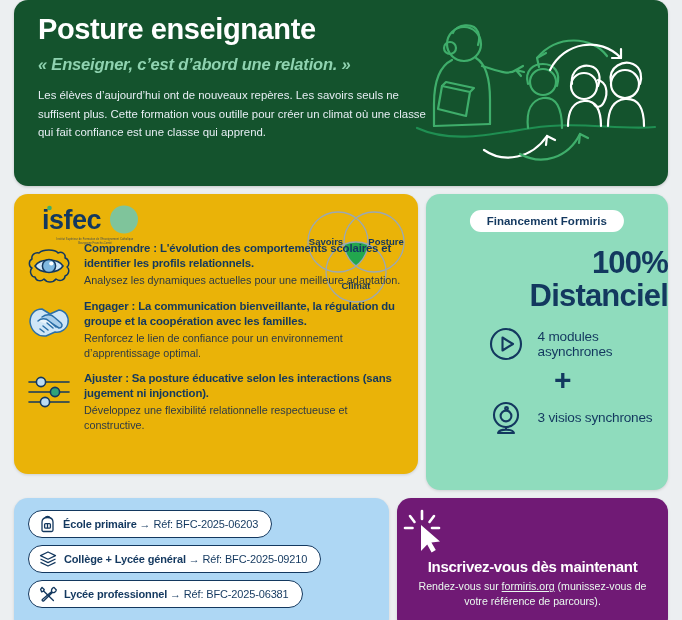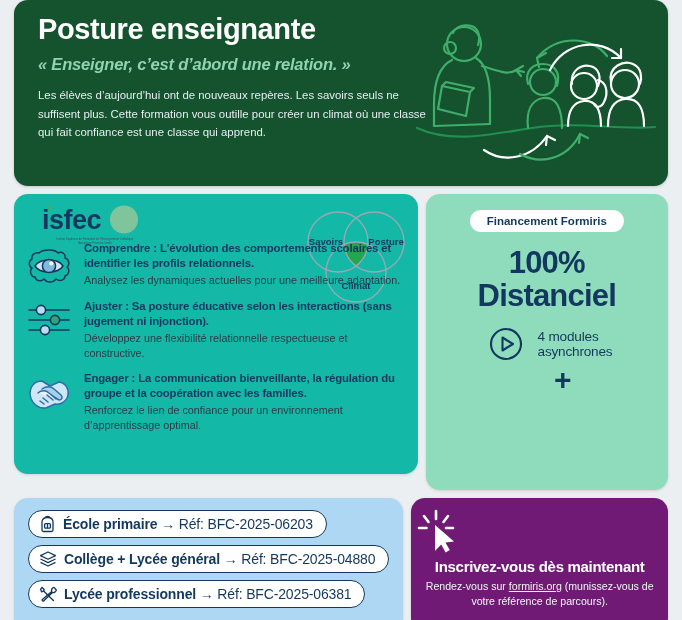--- a/index.html
+++ b/index.html
@@ -61,21 +61,21 @@
   .row {
     display: flex;
     gap: 8px;
     margin-top: 8px;
   }
   .card {
     border-radius: 14px;
     box-shadow: 0 1px 3px rgba(0,0,0,.13);
     position: relative;
   }
-  .card-white { background: #14b8a6; width: 406px; height: 280px; padding: 10px 12px; }
+  .card-white { background: #eab308; width: 406px; height: 280px; padding: 10px 12px; }
   .card-mint  { background: #8fdcbd; width: 244px; height: 296px; }
   .card-blue  { background: #aed7f4; width: 402px; height: 134px; padding: 12px 14px; }
   .card-green { background: #701a75; width: 292px; height: 134px; }
 
   
   .logo-wrap { position: absolute; left: 26px; top: 8px; width: 110px; }
   .logo-sub {
     margin-top: 2px;
     font-size: 2.6px;
     color: #3b4a5a;
@@ -113,21 +113,21 @@
     border-radius: 999px;
     padding: 5px 17px;
     color: #13385f;
     font-size: 11.5px;
     font-weight: bold;
     white-space: nowrap;
   }
   .mint-head {
     position: absolute;
     left: 0; right: 0; top: 52px;
-    text-align: center;
+    text-align: right;
     color: #13385f;
     font-size: 31px;
     font-weight: bold;
     line-height: 1.08;
     letter-spacing: -0.8px;
   }
   .mint-rows { position: absolute; left: 0; right: 0; top: 132px; margin-left: 32px; }
   .mint-row {
     display: flex; align-items: center;
     gap: 14px;
@@ -150,21 +150,21 @@
     gap: 7px;
     background: #ffffff;
     border: 1.6px solid #13385f;
     border-radius: 999px;
     padding: 4px 13px 4px 10px;
     margin-bottom: 7px;
     max-width: 100%;
   }
   .chip-label {
     color: #13385f;
-    font-size: 14px;
+    font-size: 11px;
     font-weight: bold;
     white-space: nowrap;
     letter-spacing: -0.15px;
   }
   .chip-label .ref { font-weight: normal; }
 
   
   .cta { position: absolute; left: 0; right: 0; top: 10px; text-align: center; }
   .cta-title {
     margin-top: 4px;
@@ -309,55 +309,55 @@
             </svg>
           </div>
           <div class="item-txt">
             <div class="item-h">Comprendre : L'évolution des comportements scolaires et identifier les profils relationnels.</div>
             <div class="item-p">Analysez les dynamiques actuelles pour une meilleure adaptation.</div>
           </div>
         </div>
 
         <div class="item">
           <div class="item-icon">
+            <svg width="46" height="40" viewBox="0 0 46 40">
+              <g stroke="#2b6fa8" stroke-width="1.5" stroke-linejoin="round" stroke-linecap="round">
+                <path d="M4 20 C4 12 9 7 16 7 L24 12 L33 8 C40 9 43 15 42 21
+                         C41 27 35 31 29 30 L20 34 C12 35 5 29 4 20 Z" fill="#cfe6f7"></path>
+                <path d="M16 15 C20 12 25 12 28 15 L35 21 C37 23 36 26 33 26 L25 21" fill="#a9cfec"></path>
+                <path d="M12 19 C15 16 20 16 23 19 L30 25" fill="#e8f3fb"></path>
+                <path d="M17 24 l5 4 M21 21 l6 5 M14 27 l4 3"></path>
+              </g>
+            </svg>
+          </div>
+          <div class="item-txt">
+            <div class="item-h">Engager : La communication bienveillante, la régulation du groupe et la coopération avec les familles.</div>
+            <div class="item-p">Renforcez le lien de confiance pour un environnement d’apprentissage optimal.</div>
+          </div>
+        </div>
+
+        <div class="item">
+          <div class="item-icon">
             <svg width="46" height="36" viewBox="0 0 46 36">
               <g stroke="#13385f" stroke-width="1.6" stroke-linecap="round">
                 <line x1="3" y1="8" x2="43" y2="8"></line>
                 <line x1="3" y1="18" x2="43" y2="18"></line>
                 <line x1="3" y1="28" x2="43" y2="28"></line>
               </g>
               <circle cx="15" cy="8" r="4.6" fill="#bcdcf2" stroke="#13385f" stroke-width="1.6"></circle>
               <circle cx="29" cy="18" r="4.6" fill="#2fa37a" stroke="#13385f" stroke-width="1.6"></circle>
               <circle cx="19" cy="28" r="4.6" fill="#bcdcf2" stroke="#13385f" stroke-width="1.6"></circle>
             </svg>
           </div>
           <div class="item-txt">
             <div class="item-h">Ajuster : Sa posture éducative selon les interactions (sans jugement ni injonction).</div>
             <div class="item-p">Développez une flexibilité relationnelle respectueuse et constructive.</div>
           </div>
         </div>
 
-        <div class="item">
-          <div class="item-icon">
-            <svg width="46" height="40" viewBox="0 0 46 40">
-              <g stroke="#2b6fa8" stroke-width="1.5" stroke-linejoin="round" stroke-linecap="round">
-                <path d="M4 20 C4 12 9 7 16 7 L24 12 L33 8 C40 9 43 15 42 21
-                         C41 27 35 31 29 30 L20 34 C12 35 5 29 4 20 Z" fill="#cfe6f7"></path>
-                <path d="M16 15 C20 12 25 12 28 15 L35 21 C37 23 36 26 33 26 L25 21" fill="#a9cfec"></path>
-                <path d="M12 19 C15 16 20 16 23 19 L30 25" fill="#e8f3fb"></path>
-                <path d="M17 24 l5 4 M21 21 l6 5 M14 27 l4 3"></path>
-              </g>
-            </svg>
-          </div>
-          <div class="item-txt">
-            <div class="item-h">Engager : La communication bienveillante, la régulation du groupe et la coopération avec les familles.</div>
-            <div class="item-p">Renforcez le lien de confiance pour un environnement d’apprentissage optimal.</div>
-          </div>
-        </div>
-
       </div>
     </div>
 
     <div class="card card-mint">
       <div class="pill">Financement Formiris</div>
 
       <div class="mint-head">
         <div>100%</div>
         <div>Distanciel</div>
       </div>
@@ -368,20 +368,33 @@
             <svg width="36" height="36" viewBox="0 0 36 36">
               <circle cx="18" cy="18" r="15" fill="none" stroke="#13385f" stroke-width="2.1"></circle>
               <path d="M14.5 11.5 L25 18 L14.5 24.5 Z" fill="none" stroke="#13385f" stroke-width="2.1" stroke-linejoin="round"></path>
             </svg>
           </span>
           <span class="mint-row-label">4 modules asynchrones</span>
         </div>
 
         <div class="plus">+</div>
 
+        <div class="mint-row">
+          <span>
+            <svg width="36" height="36" viewBox="0 0 36 36">
+              <g fill="none" stroke="#13385f" stroke-width="2.1" stroke-linejoin="round">
+                <circle cx="18" cy="16" r="12"></circle>
+                <circle cx="18" cy="17" r="5.4"></circle>
+                <circle cx="18.5" cy="9.5" r="1.4"></circle>
+                <path d="M18 28 L18 31 M10 34 C11 31 14.5 30.6 18 30.6 C21.5 30.6 25 31 26 34 Z"></path>
+              </g>
+            </svg>
+          </span>
+          <span class="mint-row-label">3 visios synchrones</span>
+        </div>
       </div>
     </div>
   </div>
 
   <div class="row">
 
     <div class="card card-blue">
 
       <div class="chip">
         <span>
@@ -404,21 +417,21 @@
         <span>
           <svg width="18" height="18" viewBox="0 0 18 18">
             <g fill="none" stroke="#13385f" stroke-width="1.25" stroke-linejoin="round">
               <path d="M9 2 L16.5 5.6 L9 9.2 L1.5 5.6 Z"></path>
               <path d="M1.5 9 L9 12.6 L16.5 9"></path>
               <path d="M1.5 12.4 L9 16 L16.5 12.4"></path>
             </g>
           </svg>
         </span>
         <span class="chip-label">
-          <b>Collège + Lycée général → </b><span class="ref">Réf: BFC-2025-04880</span>
+          <b>Collège + Lycée général → </b><span class="ref">Réf: BFC-2025-09210</span>
         </span>
       </div>
 
       <div class="chip">
         <span>
           <svg width="18" height="18" viewBox="0 0 18 18">
             <g fill="none" stroke="#13385f" stroke-width="1.35" stroke-linecap="round" stroke-linejoin="round">
               <path d="M3 2.4 L5.2 4.6 L4.4 6.2 L2.7 6.9 L1.6 4.3 Z"></path>
               <path d="M4.6 6 L14.4 15.6"></path>
               <path d="M15 2.4 C13 3 12 5 12.7 6.6 L3.4 14.4 C2.6 15.2 3.6 16.6 4.6 15.9 L13.4 7.4

